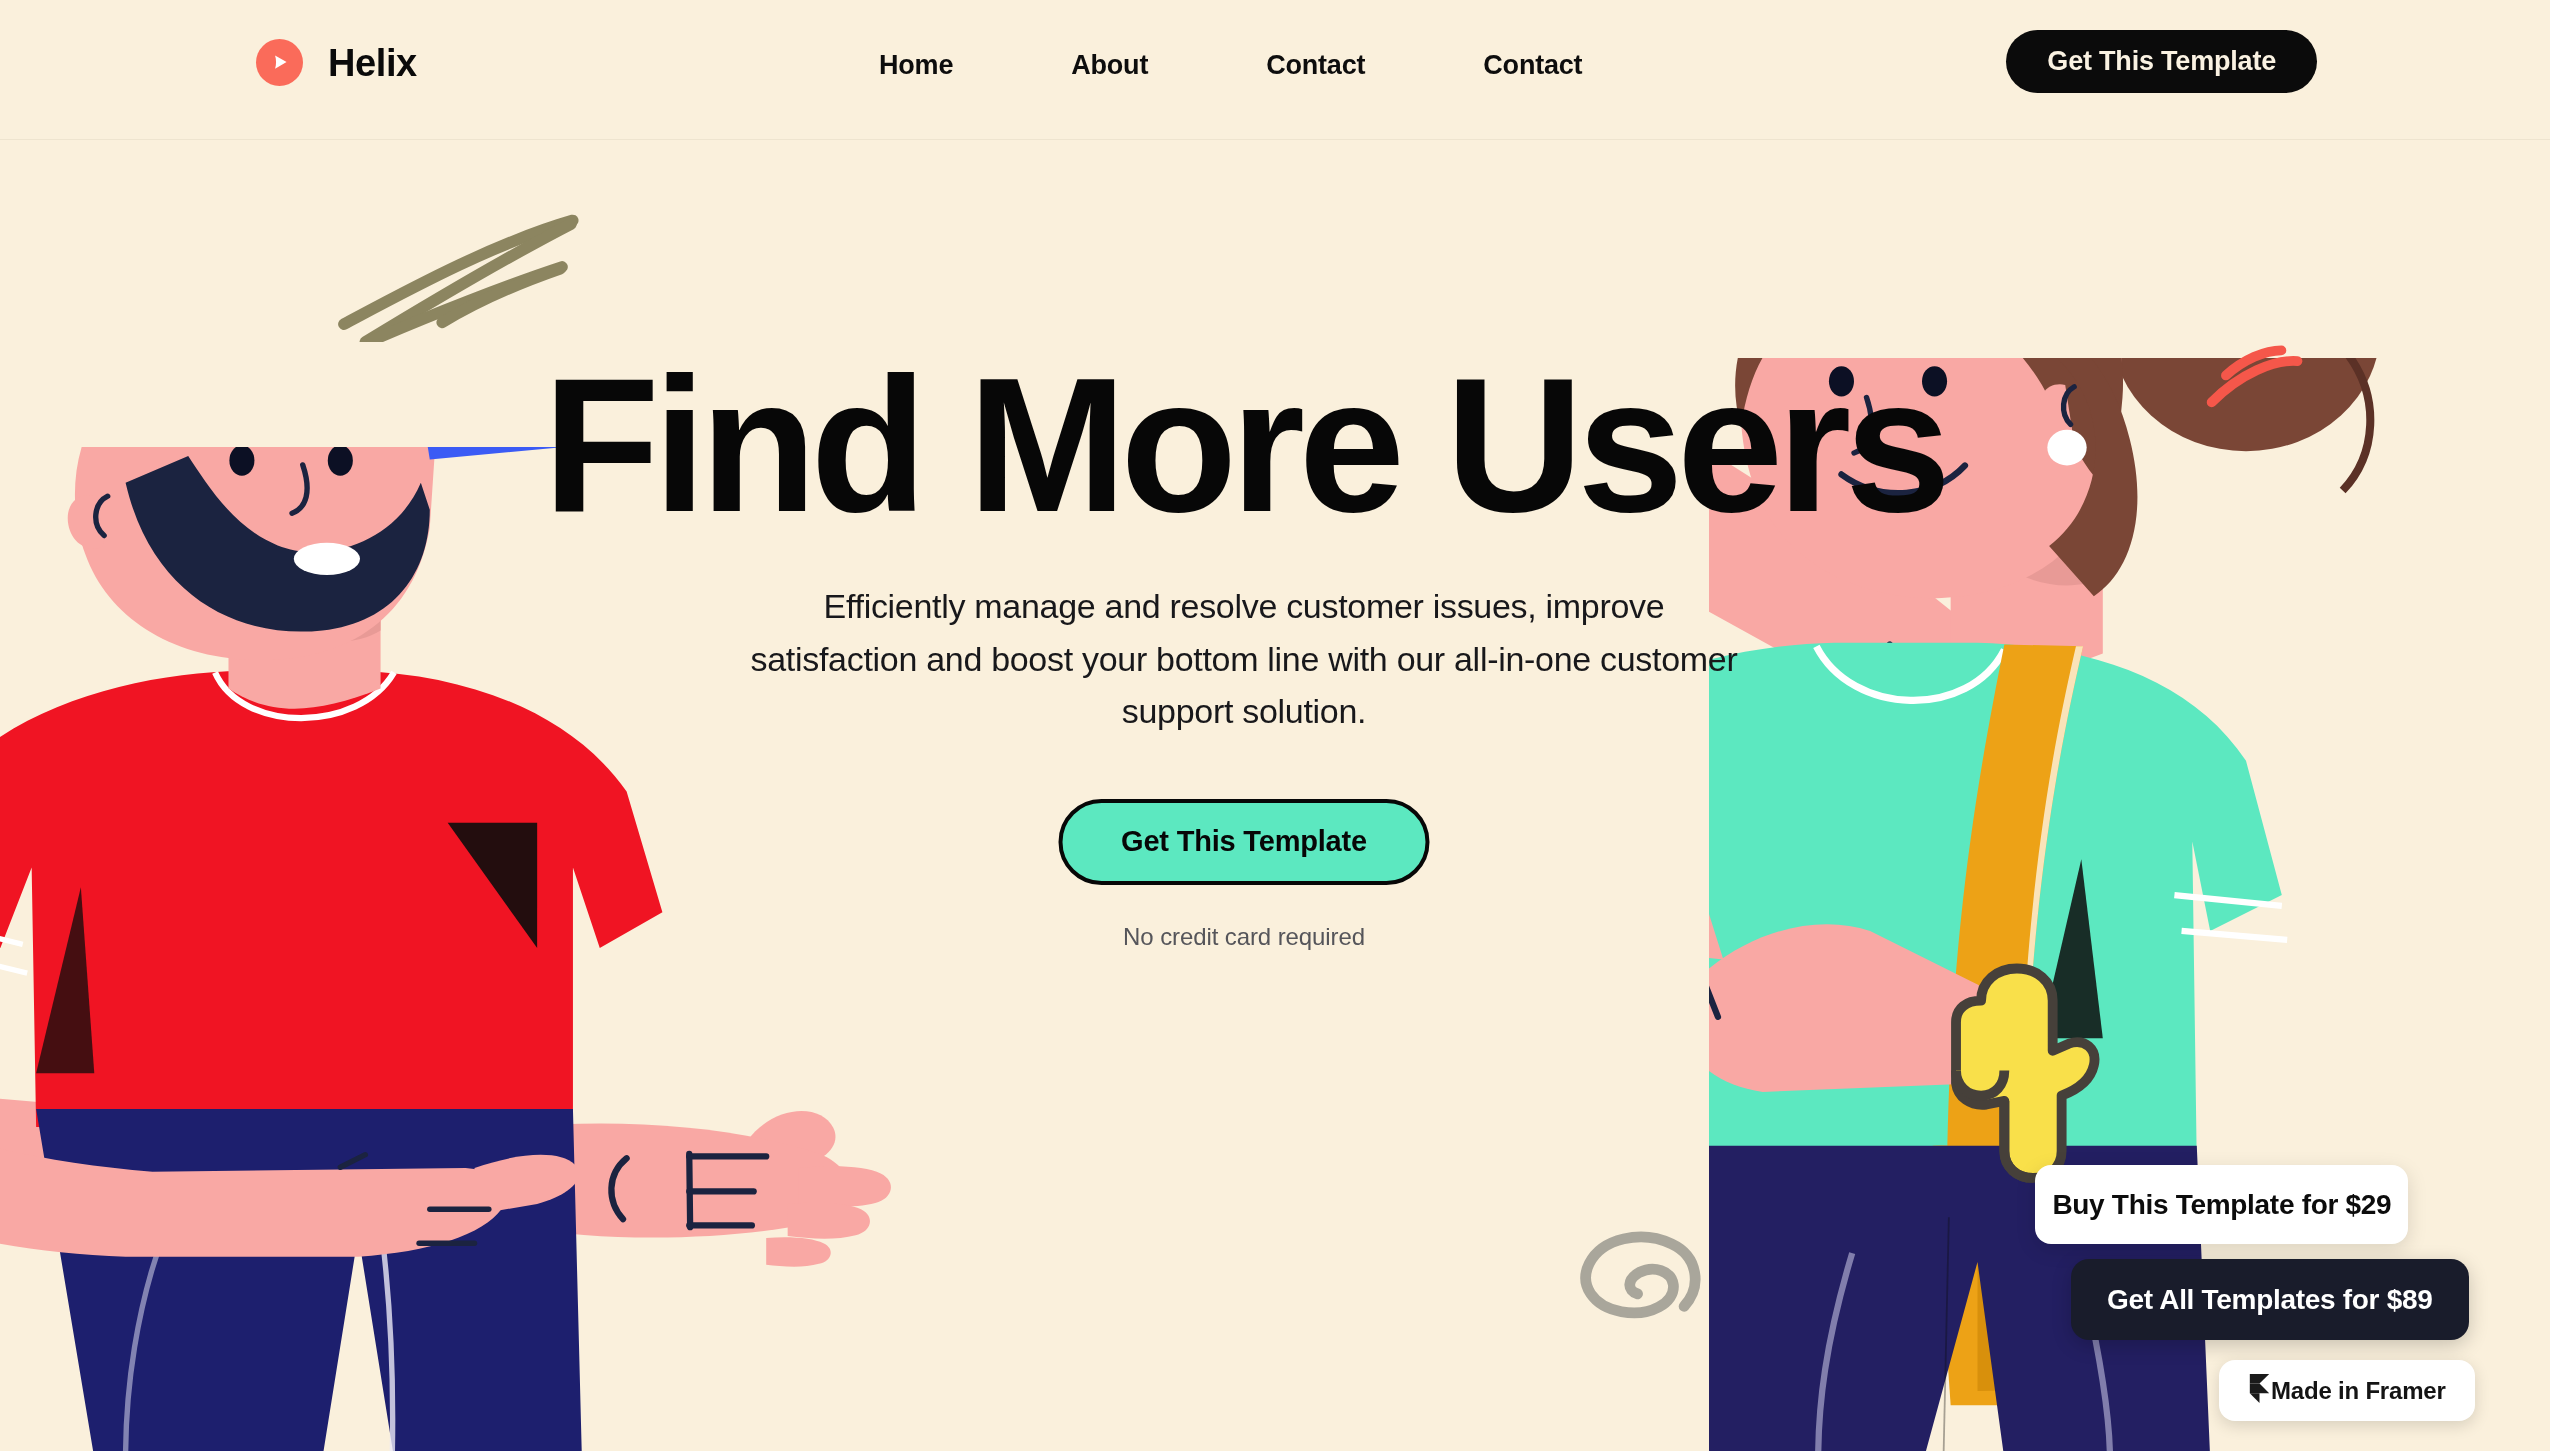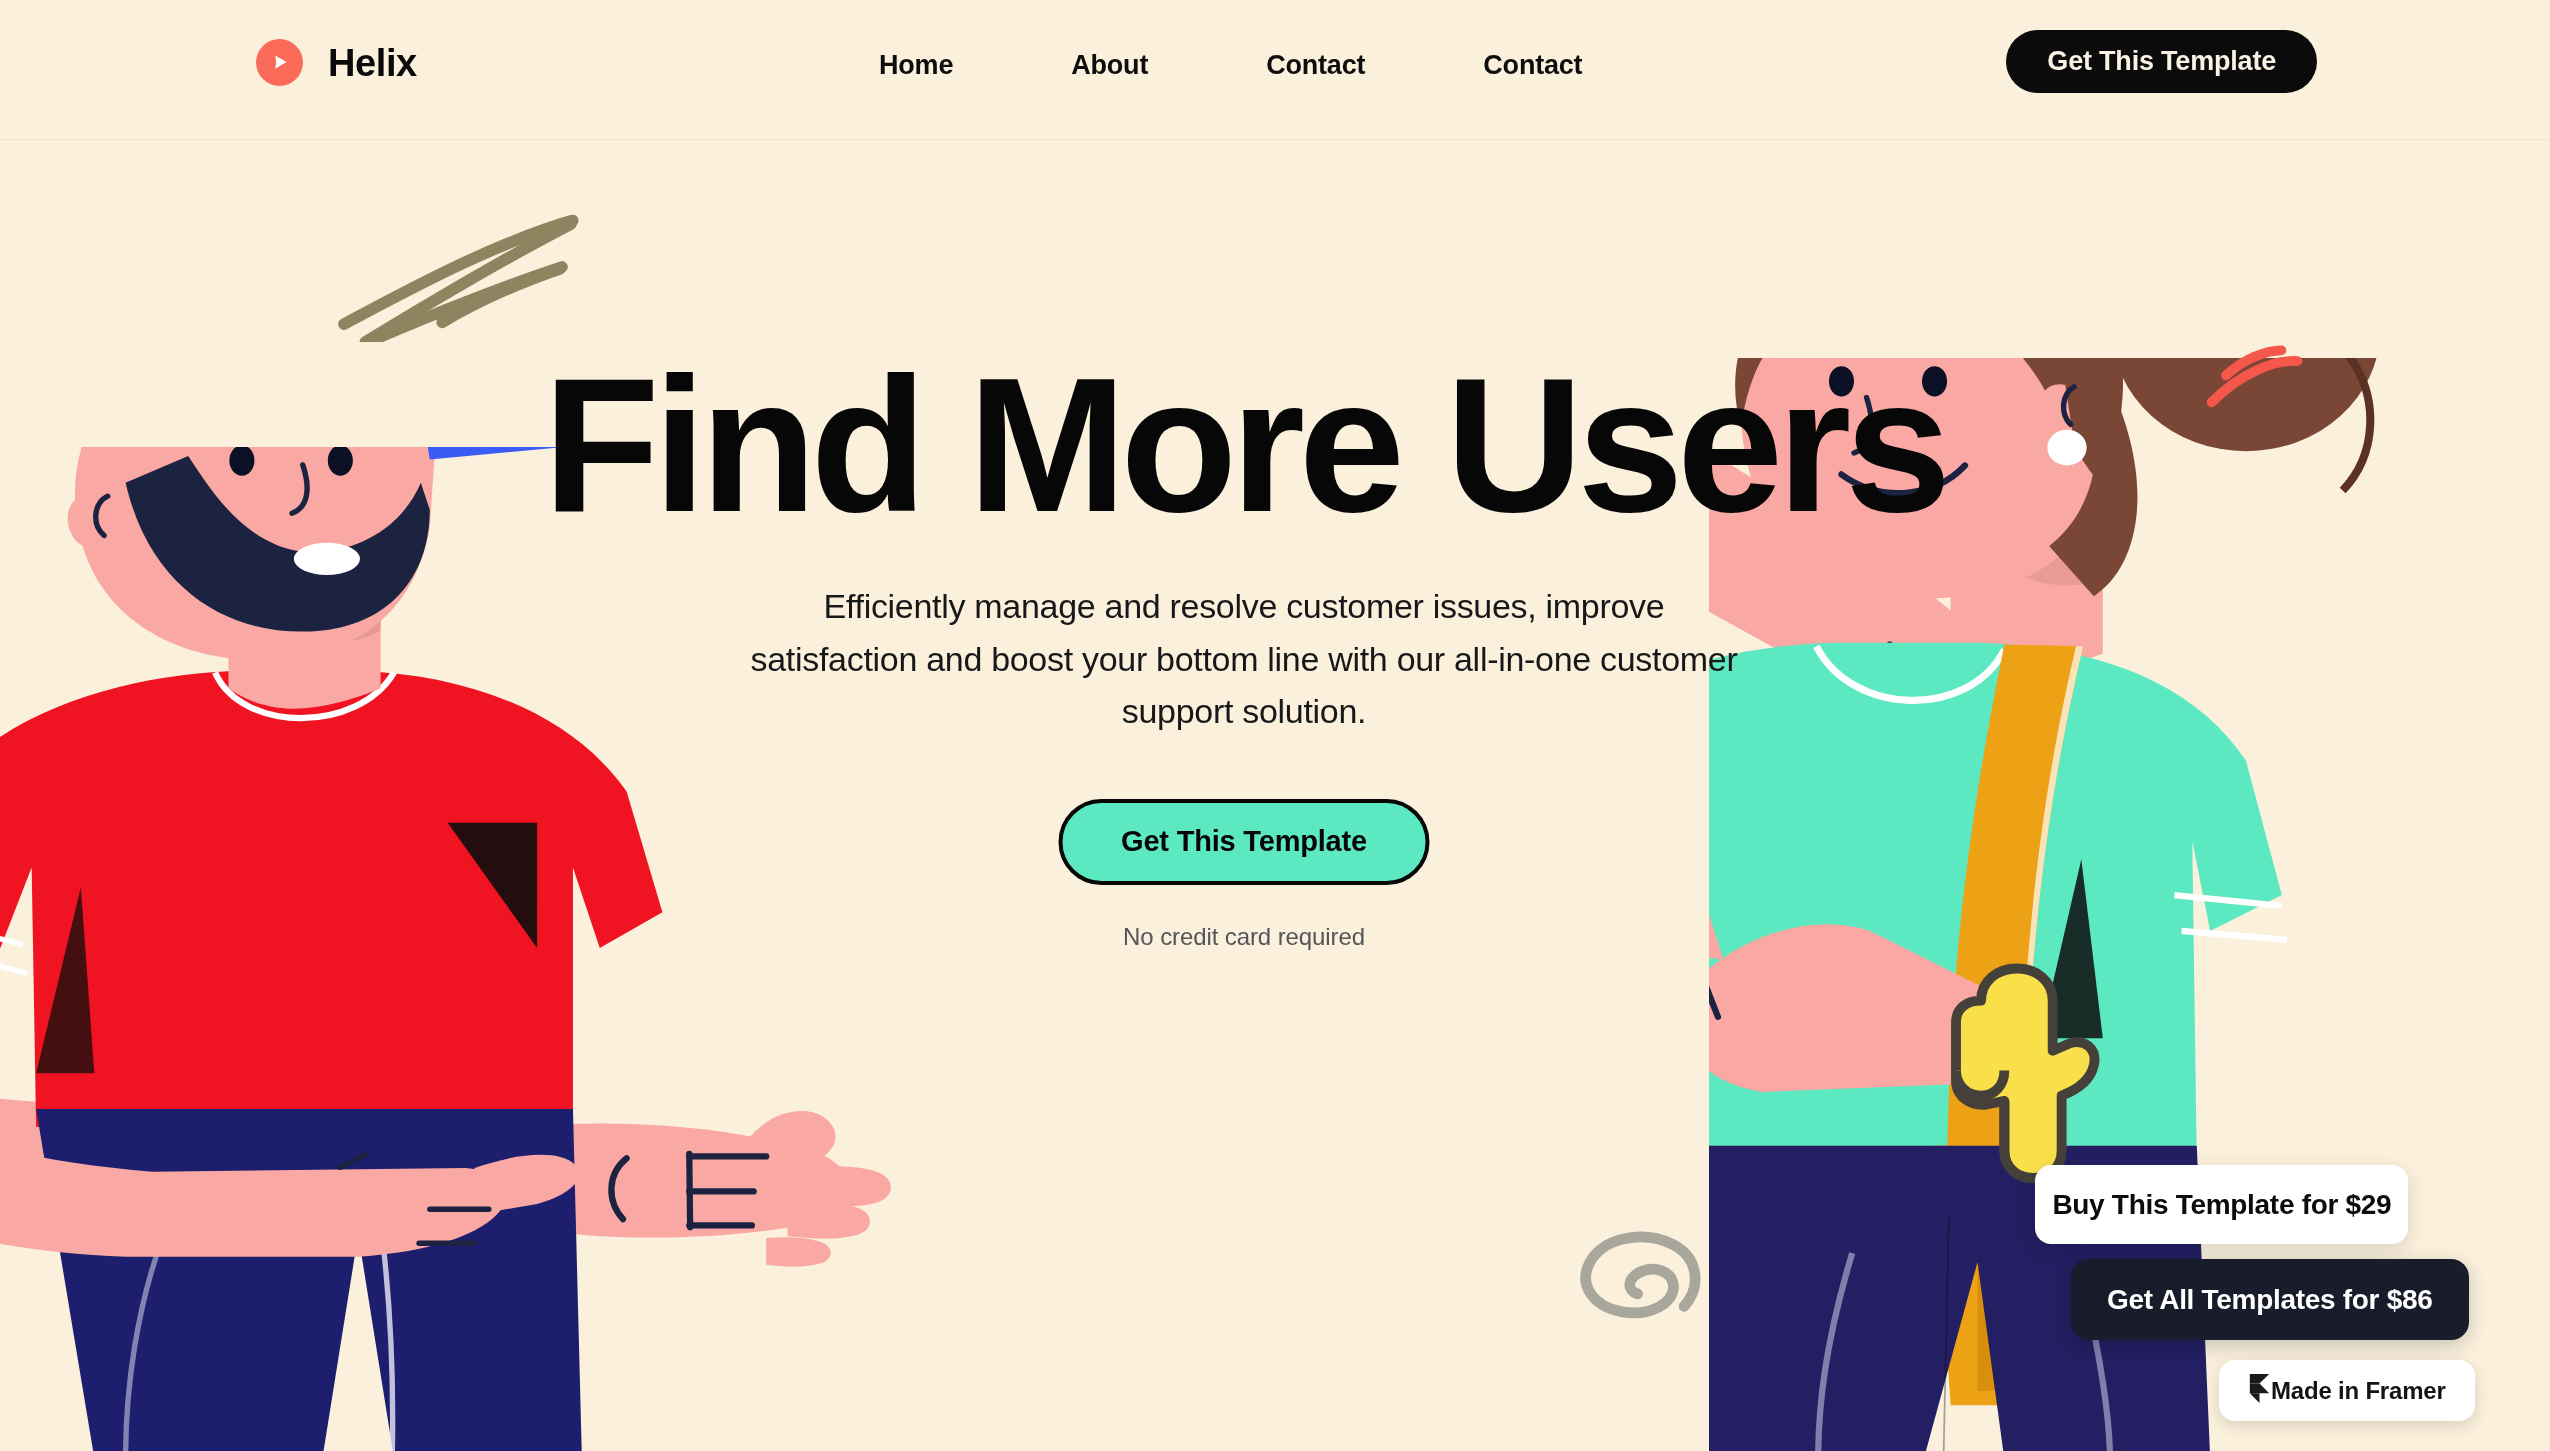--- a/index.html
+++ b/index.html
@@ -424,21 +424,21 @@
       <p class="subhead">Efficiently manage and resolve customer issues, improve satisfaction and boost your bottom line with our all-in-one customer support solution.</p>
       <div class="hero-cta-wrap">
         <button class="hero-cta">Get This Template</button>
       </div>
       <div class="hero-note">No credit card required</div>
     </div>
   </section>
 
   <div class="badges">
     <div class="badge-buy">Buy This Template for $29</div>
-    <div class="badge-all">Get All Templates for $86</div>
+    <div class="badge-all">Get All Templates for $89</div>
     <div class="badge-framer">
       <span class="framer-logo">
         <svg width="23" height="30" viewBox="0 0 26 34">
           <path d="M2 1 H24 L13 12 H2 Z" fill="#1a1a1a"></path>
           <path d="M2 12 H13 L24 23 H2 Z" fill="#1a1a1a"></path>
           <path d="M2 23 H13 V34 Z" fill="#1a1a1a"></path>
         </svg>
       </span>
       <span>Made in Framer</span>
     </div>

